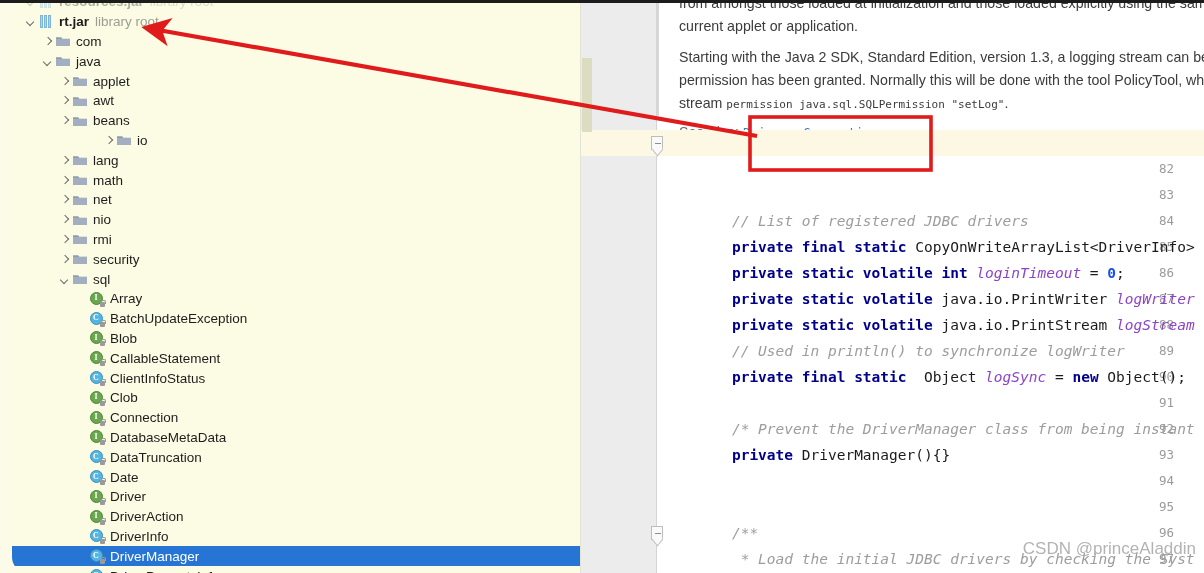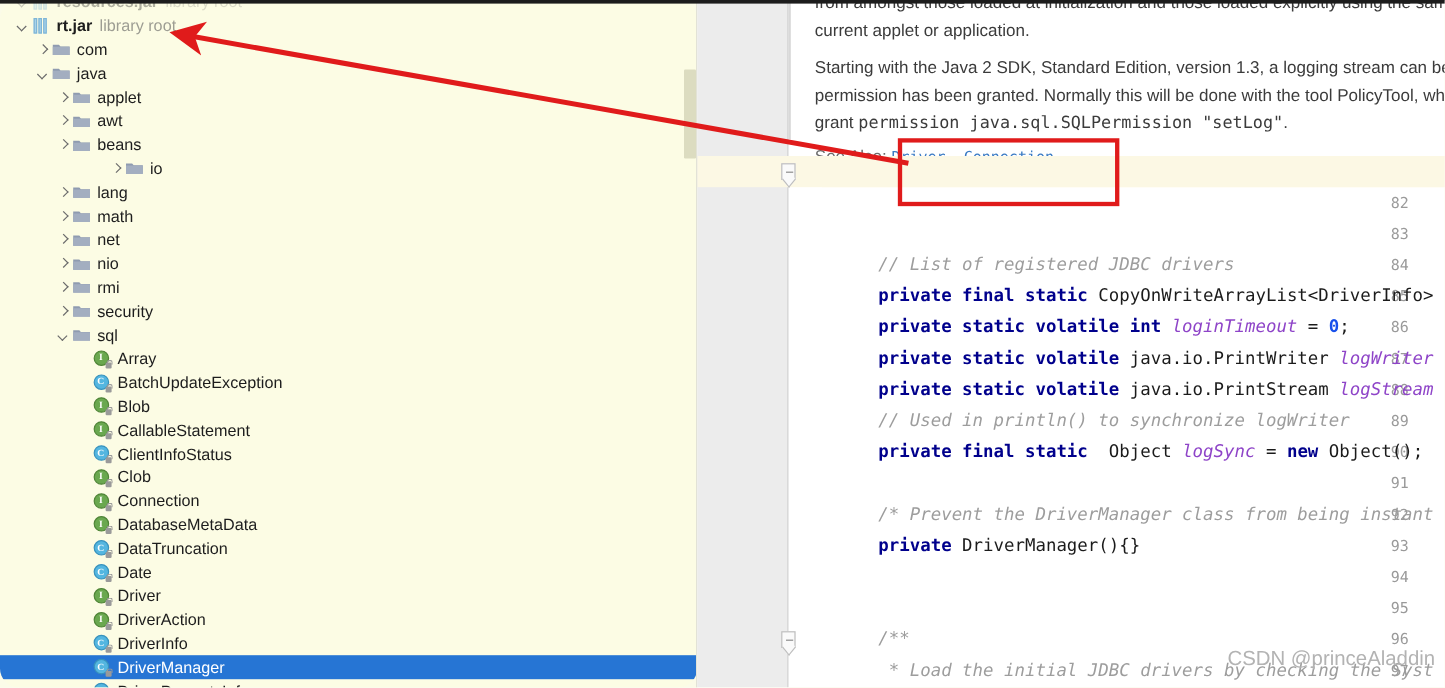--- a/index.html
+++ b/index.html
@@ -18,21 +18,21 @@
   
   .top-edge {
     position: absolute; top: 0; left: 0;
     width: 1204px; height: 3px;
     background: #1c1c1c;
     z-index: 40;
   }
 
   
   .sidebar {
-    position: absolute; top: 0; left: 0;
+    position: absolute; top: 0; left: 12px;
     width: 581px; height: 573px;
     background: #fcfce4;
     overflow: hidden;
     border-radius: 16px;
   }
   .tree {
     position: relative;
     padding-top: 0;
   }
   .tree-row {
@@ -232,21 +232,21 @@
   .doc-p {
     font-family: "Liberation Sans", sans-serif;
     font-size: 14.2px;
     color: #3b3b3b;
     line-height: 23px;
     white-space: nowrap;
   }
   .doc-gap { height: 8px; }
   .mono-in {
     font-family: "DejaVu Sans Mono", monospace;
-    font-size: 14px;
+    font-size: 11px;
     color: #3b3b3b;
   }
   .doc-seealso {
     font-family: "Liberation Sans", sans-serif;
     font-size: 14.2px;
     color: #6c6c6c;
     white-space: nowrap;
   }
   .doc-link {
     font-family: "DejaVu Sans Mono", monospace;
@@ -657,21 +657,21 @@
       </div>
 
     <div class="doc">
       <div class="doc-bar"></div>
       <div class="doc-body" id="docbody">
           <div class="doc-p"><span>from amongst those loaded at initialization and those loaded explicitly using the same c</span></div>
           <div class="doc-p"><span>current applet or application.</span></div>
           <div class="doc-gap"></div>
           <div class="doc-p"><span>Starting with the Java 2 SDK, Standard Edition, version 1.3, a logging stream can be set o</span></div>
           <div class="doc-p"><span>permission has been granted. Normally this will be done with the tool PolicyTool, which</span></div>
-          <div class="doc-p"><span>grant </span><span class="mono-in">permission java.sql.SQLPermission "setLog"</span><span>.</span></div>
+          <div class="doc-p"><span>stream </span><span class="mono-in">permission java.sql.SQLPermission "setLog"</span><span>.</span></div>
           <div class="doc-gap"></div>
           <div class="doc-seealso"><span>See Also: </span><span class="doc-link">Driver, Connection</span></div>
         </div>
     </div>
 
     <div class="code" id="codebox">
         <div class="code-line hl" style="top: 130px;"><span class="kw">public</span><span class="pln"> </span><span class="kw">class</span><span class="pln"> DriverManager {</span></div>
         <div class="code-line" style="top: 156px;"></div>
         <div class="code-line" style="top: 182px;"></div>
         <div class="code-line" style="top: 208px;"><span class="cmt">    // List of registered JDBC drivers</span></div>

